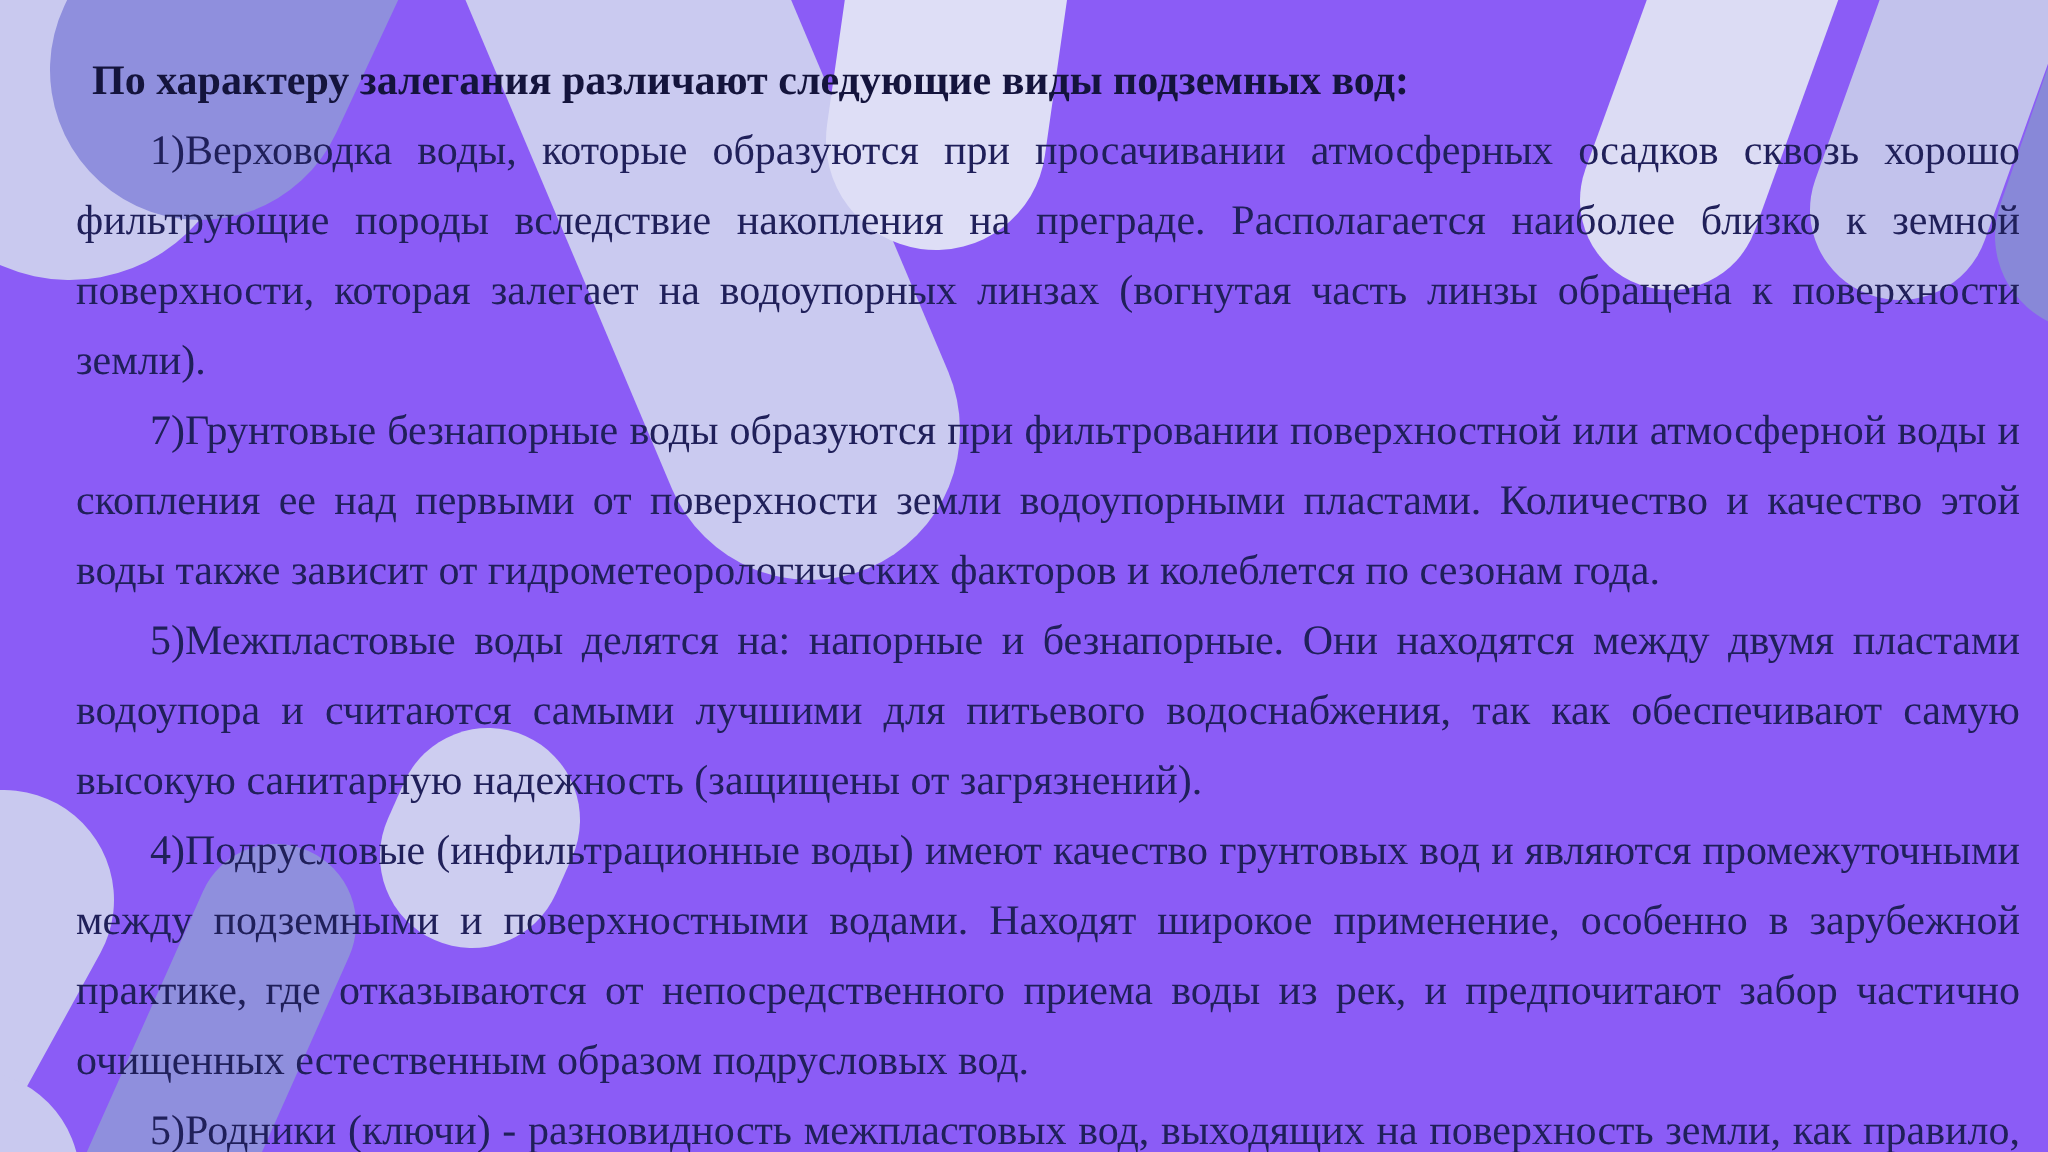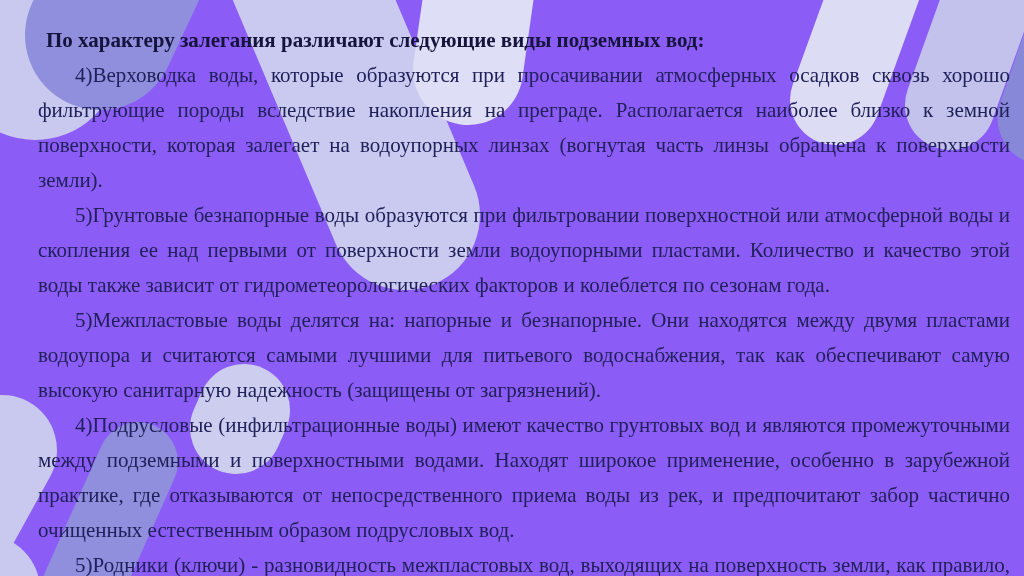--- a/index.html
+++ b/index.html
@@ -36,20 +36,20 @@
     <line x1="1190" y1="-300" x2="1045" y2="118" stroke="#8888d8" stroke-width="95" stroke-linecap="round"></line>
 
     <line x1="-75" y1="590" x2="2" y2="450" stroke="#c9c9ef" stroke-width="110" stroke-linecap="round"></line>
     <line x1="-70" y1="720" x2="-15" y2="590" stroke="#c9c9ef" stroke-width="110" stroke-linecap="round"></line>
     <line x1="236" y1="428" x2="244" y2="410" stroke="#cdcdf0" stroke-width="92" stroke-linecap="round"></line>
     <line x1="52" y1="655" x2="138" y2="462" stroke="#8f8fdd" stroke-width="80" stroke-linecap="round"></line>
   </svg>
 
   <div class="content">
     <p class="title">По характеру залегания различают следующие виды подземных вод:</p>
-    <p>4)Верховодка  воды, которые образуются при просачивании атмосферных осадков сквозь хорошо фильтрующие породы вследствие накопления на преграде. Располагается наиболее близко к земной поверхности, которая залегает на водоупорных линзах (вогнутая часть линзы обращена к поверхности земли).</p>
-    <p>5)Грунтовые безнапорные воды образуются при фильтровании поверхностной или атмосферной воды и скопления ее над первыми от поверхности земли водоупорными пластами. Количество и качество этой воды также зависит от гидрометеорологических факторов и колеблется по сезонам года.</p>
+    <p>1)Верховодка  воды, которые образуются при просачивании атмосферных осадков сквозь хорошо фильтрующие породы вследствие накопления на преграде. Располагается наиболее близко к земной поверхности, которая залегает на водоупорных линзах (вогнутая часть линзы обращена к поверхности земли).</p>
+    <p>7)Грунтовые безнапорные воды образуются при фильтровании поверхностной или атмосферной воды и скопления ее над первыми от поверхности земли водоупорными пластами. Количество и качество этой воды также зависит от гидрометеорологических факторов и колеблется по сезонам года.</p>
     <p>5)Межпластовые воды делятся на: напорные и безнапорные. Они  находятся между двумя пластами водоупора и считаются самыми лучшими для питьевого водоснабжения, так как обеспечивают самую высокую санитарную надежность (защищены от загрязнений).</p>
     <p>4)Подрусловые (инфильтрационные воды) имеют качество грунтовых вод и являются промежуточными между подземными и поверхностными водами. Находят широкое применение, особенно в зарубежной практике, где отказываются от непосредственного приема воды из рек, и предпочитают забор частично очищенных естественным образом подрусловых вод.</p>
     <p>5)Родники (ключи) - разновидность межпластовых вод, выходящих на поверхность земли, как правило, на склонах.</p>
   </div>
 
 </div>
 
 </body></html>

